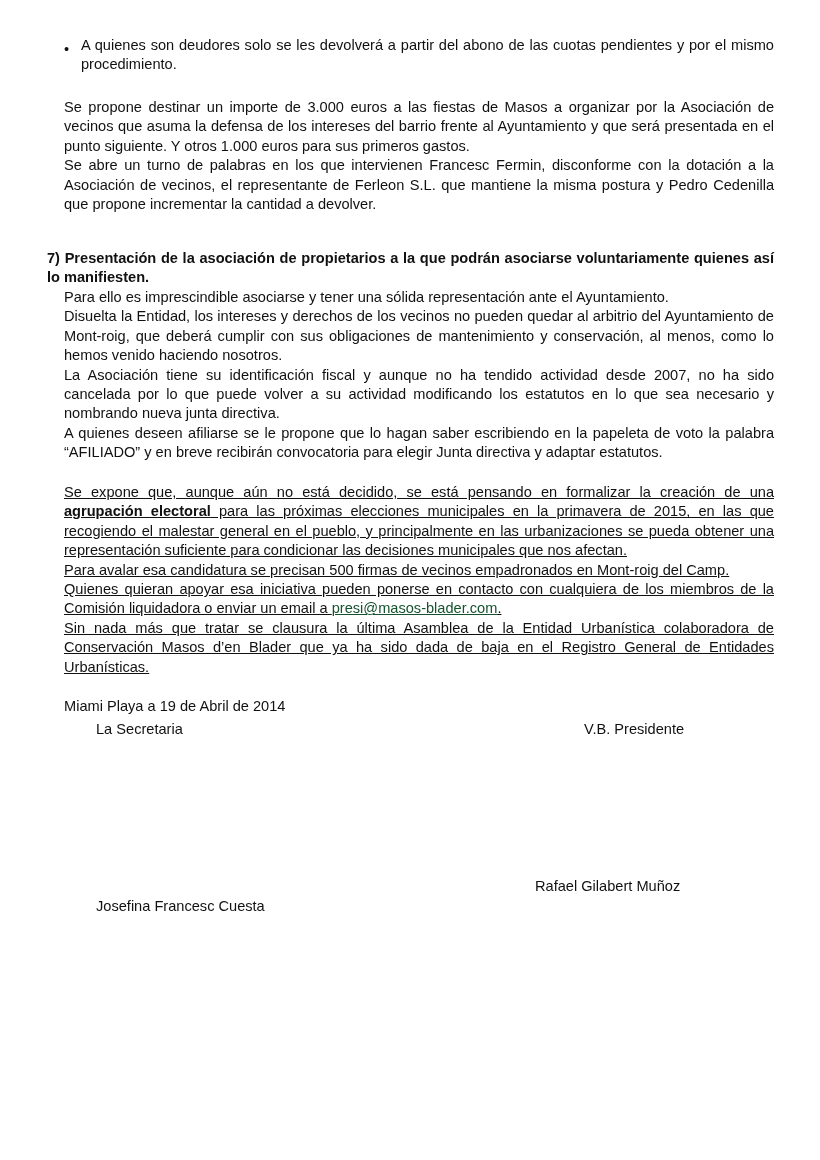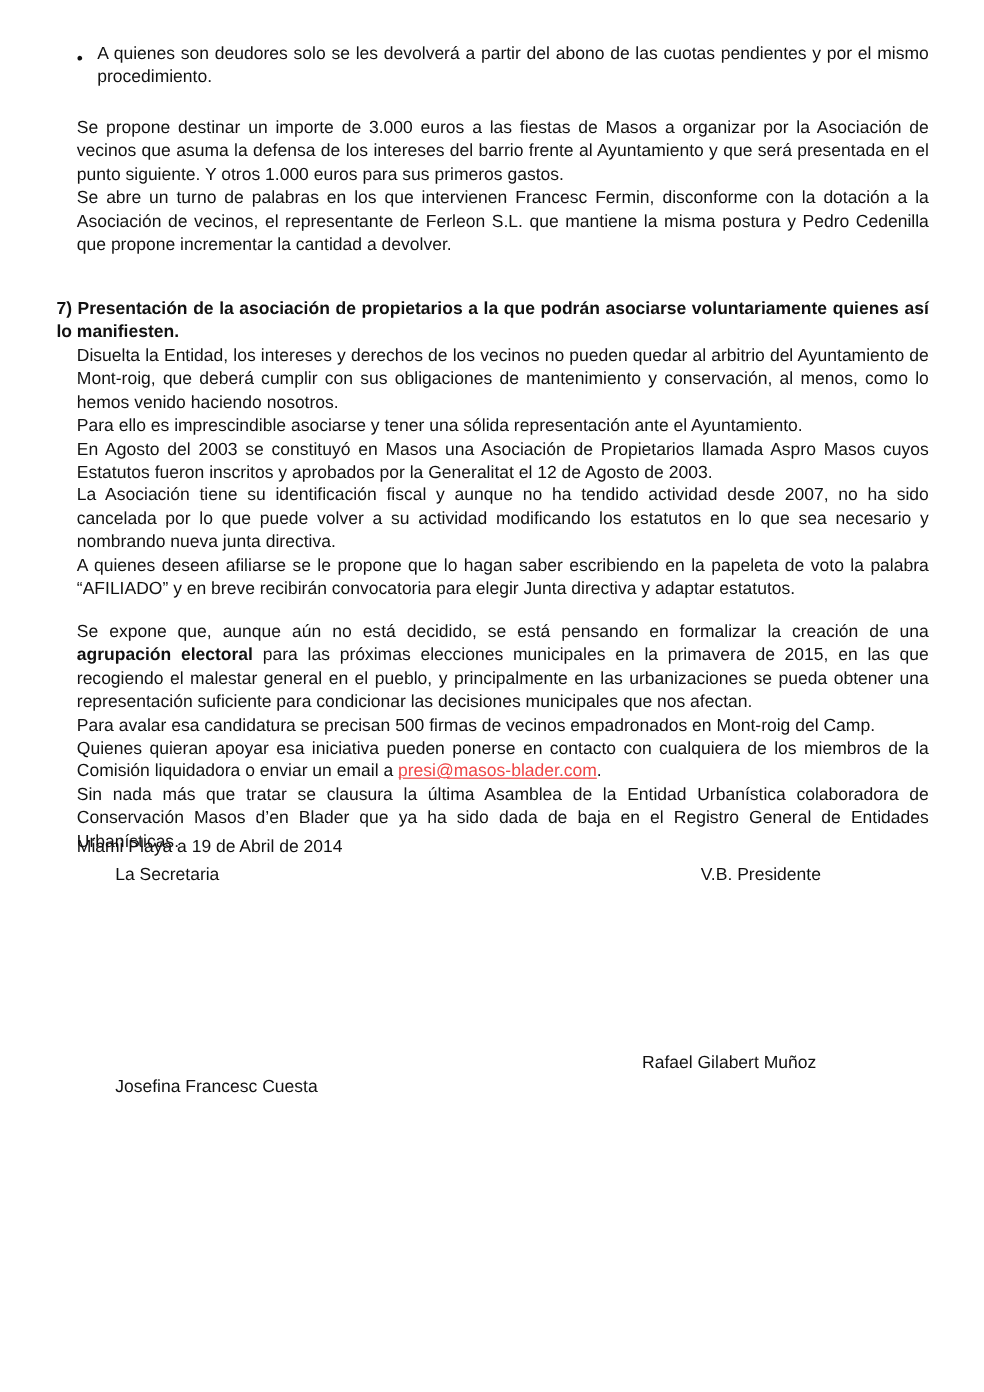--- a/index.html
+++ b/index.html
@@ -9,49 +9,48 @@
       font-family: "Liberation Sans", sans-serif;
       font-size: 14.6px; line-height: 19.4px; color: #111111;
     }
     .block { position: absolute; left: 64px; width: 710px; text-align: justify; }
     .block p { margin: 0; }
     .block p.last { text-align-last: left; }
     .bullet { position: absolute; left: 64px; top: 40px; width: 10px; }
     .bullet-text { position: absolute; left: 81px; top: 36px; width: 693px; text-align: justify; }
     .heading { position: absolute; left: 47px; top: 249px; width: 727px; font-weight: bold; text-align: justify; text-align-last: left; }
     b { font-weight: bold; }
-    a.email { color: #ef4444; text-decoration: underline; }
+    a.email { color: #14532d; text-decoration: underline; }
     .sig { position: absolute; white-space: nowrap; }
   </style>
 </head>
 <body>
 
 <div class="page">
 
   <span class="bullet">•</span>
   <div class="bullet-text">
     <p class="last" style="margin:0;text-align-last:left;">A quienes son deudores solo se les devolverá a partir del abono de las cuotas pendientes y por el mismo procedimiento.</p>
   </div>
 
   <div class="block" style="top:78px;margin-top:20px;">
     <p class="last">Se propone destinar un importe de 3.000 euros a las fiestas de Masos a organizar por la Asociación de vecinos que asuma la defensa de los intereses del barrio frente al Ayuntamiento y que será presentada en el punto siguiente. Y otros 1.000 euros para sus primeros gastos.</p>
     <p class="last">Se abre un turno de palabras en los que intervienen Francesc Fermin, disconforme con la dotación a la Asociación de vecinos, el representante de Ferleon S.L. que mantiene la misma postura y Pedro Cedenilla que propone incrementar la cantidad a devolver.</p>
   </div>
 
   <div class="heading">7) Presentación de la asociación de propietarios a la que podrán asociarse voluntariamente quienes así lo manifiesten.</div>
 
   <div class="block" style="top:288px;">
+    <p class="last">Para ello es imprescindible asociarse y tener una sólida representación ante el Ayuntamiento.</p>
     <p class="last">Disuelta la Entidad, los intereses y derechos de los vecinos no pueden quedar al arbitrio del Ayuntamiento de Mont-roig, que deberá cumplir con sus obligaciones de mantenimiento y conservación, al menos, como lo hemos venido haciendo nosotros.</p>
-    <p class="last">Para ello es imprescindible asociarse y tener una sólida representación ante el Ayuntamiento.</p>
-    <p class="last">En Agosto del 2003 se constituyó en Masos una Asociación de Propietarios llamada Aspro Masos cuyos Estatutos fueron inscritos y aprobados por la Generalitat el 12 de Agosto de 2003.</p>
     <p class="last">La Asociación tiene su identificación fiscal y aunque no ha tendido actividad desde 2007, no ha sido cancelada por lo que puede volver a su actividad modificando los estatutos en lo que sea necesario y nombrando nueva junta directiva.</p>
     <p class="last">A quienes deseen afiliarse se le propone que lo hagan saber escribiendo en la papeleta de voto la palabra “AFILIADO” y en breve recibirán convocatoria para elegir Junta directiva y adaptar estatutos.</p>
   </div>
 
-  <div class="block" style="top:518px;">
+  <div class="block" style="top:483px;text-decoration:underline;">
     <p class="last"><span>Se expone que, aunque aún no está decidido, se está pensando en formalizar la creación de una </span><b>agrupación electoral</b><span> para las próximas elecciones municipales en la primavera de 2015, en las que recogiendo el malestar general en el pueblo, y principalmente en las urbanizaciones se pueda obtener una representación suficiente para condicionar las decisiones municipales que nos afectan.</span></p>
     <p class="last">Para avalar esa candidatura se precisan 500 firmas de vecinos empadronados en Mont-roig del Camp.</p>
     <p class="last"><span>Quienes quieran apoyar esa iniciativa pueden ponerse en contacto con cualquiera de los miembros de la Comisión liquidadora o enviar un email a </span><a class="email" href="#">presi@masos-blader.com</a><span>.</span></p>
     <p class="last">Sin nada más que tratar se clausura la última Asamblea de la Entidad Urbanística colaboradora de Conservación Masos d’en Blader que ya ha sido dada de baja en el Registro General de Entidades Urbanísticas.</p>
   </div>
 
   <div class="sig" style="left:64px; top:685px;margin-top:12px;">Miami Playa a 19 de Abril de 2014</div>
   <div class="sig" style="left:96px; top:720px;">La Secretaria</div>
   <div class="sig" style="left:584px; top:720px;">V.B. Presidente</div>
   <div class="sig" style="left:96px; top:897px;">Josefina Francesc Cuesta</div>

